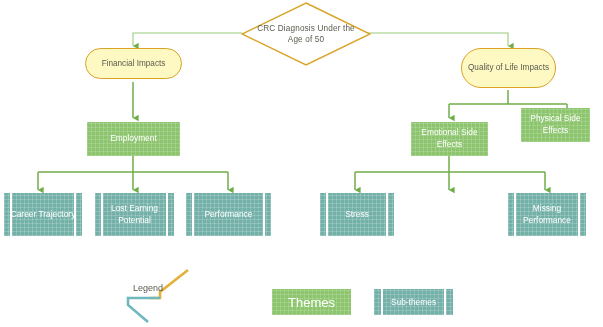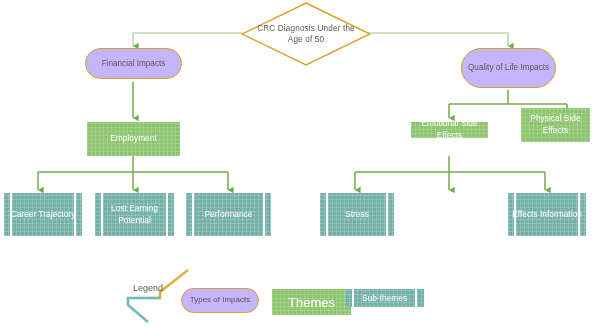--- a/index.html
+++ b/index.html
@@ -15,21 +15,21 @@
 
   
   .diamond-wrap{position:absolute;}
   .diamond-shape{position:absolute;left:0;top:0;width:100%;height:100%;}
   .diamond-label{position:absolute;left:8%;top:50%;transform:translateY(-50%);
       width:84%;text-align:center;font-size:8.2px;color:#5a5a4e;line-height:1.35;
       letter-spacing:.15px;}
 
   
   .stadium{position:absolute;box-sizing:border-box;border:1.4px solid #d9a326;
-      border-radius:999px;background:#c4b5fd;display:flex;align-items:center;
+      border-radius:999px;background:#fef9c3;display:flex;align-items:center;
       justify-content:center;text-align:right;font-size:8.2px;color:#5a5a4e;
       line-height:1.35;padding:0 6px;}
 
   
   .theme{position:absolute;box-sizing:border-box;background-color:#8cc56d;
       background-image:
         repeating-linear-gradient(0deg, rgba(255,255,255,.16) 0 1px, rgba(0,0,0,0) 1px 4px),
         repeating-linear-gradient(90deg, rgba(255,255,255,.16) 0 1px, rgba(0,0,0,0) 1px 4px);
       display:flex;align-items:center;justify-content:center;text-align:center;
       color:#ffffff;font-size:8.4px;line-height:1.4;padding:0 4px;}
@@ -135,21 +135,21 @@
   </div>
 
   <div class="stadium" style="left:461px;top:48px;width:95px;height:40px;">
     <span>Quality of Life Impacts</span>
   </div>
 
   <div class="theme" style="left:87px;top:122px;width:93px;height:34px;align-items:center;">
     <span>Employment</span>
   </div>
 
-  <div class="theme" style="left:411px;top:122px;width:77px;height:16px;">
+  <div class="theme" style="left:411px;top:122px;width:77px;height:34px;">
     <span>Emotional Side Effects</span>
   </div>
 
   <div class="theme" style="left:521px;top:108px;width:69px;height:34px;">
     <span>Physical Side Effects</span>
   </div>
 
   <div class="subtheme narrow" style="left:4px;top:193px;width:78px;height:43px;">
     <span class="inner">Career Trajectory</span>
   </div>
@@ -161,30 +161,27 @@
   <div class="subtheme narrow" style="left:186px;top:193px;width:85px;height:43px;">
     <span class="inner">Performance</span>
   </div>
 
   <div class="subtheme narrow" style="left:320px;top:193px;width:74px;height:43px;">
     <span class="inner">Stress</span>
   </div>
 
 
   <div class="subtheme narrow" style="left:508px;top:193px;width:78px;height:43px;">
-    <span class="inner">Effects Information</span>
+    <span class="inner">Missing Performance</span>
   </div>
 
   <div class="legend-title" style="left:133px;top:283px;">Legend</div>
 
-  <div class="stadium" style="left:181px;top:288px;width:78px;height:25px;font-size:8px;">
-    <span>Types of Impacts</span>
-  </div>
 
   <div class="legend-swatch-theme" style="left:272px;top:289px;width:79px;height:26px;">
     <span>Themes</span>
   </div>
 
-  <div class="legend-swatch-sub" style="left:345px;top:289px;width:79px;height:18px;text-align:right;">
+  <div class="legend-swatch-sub" style="left:374px;top:289px;width:79px;height:26px;text-align:right;">
     <span class="inner">Sub-themes</span>
   </div>
 
 </div>
 
 </body></html>

